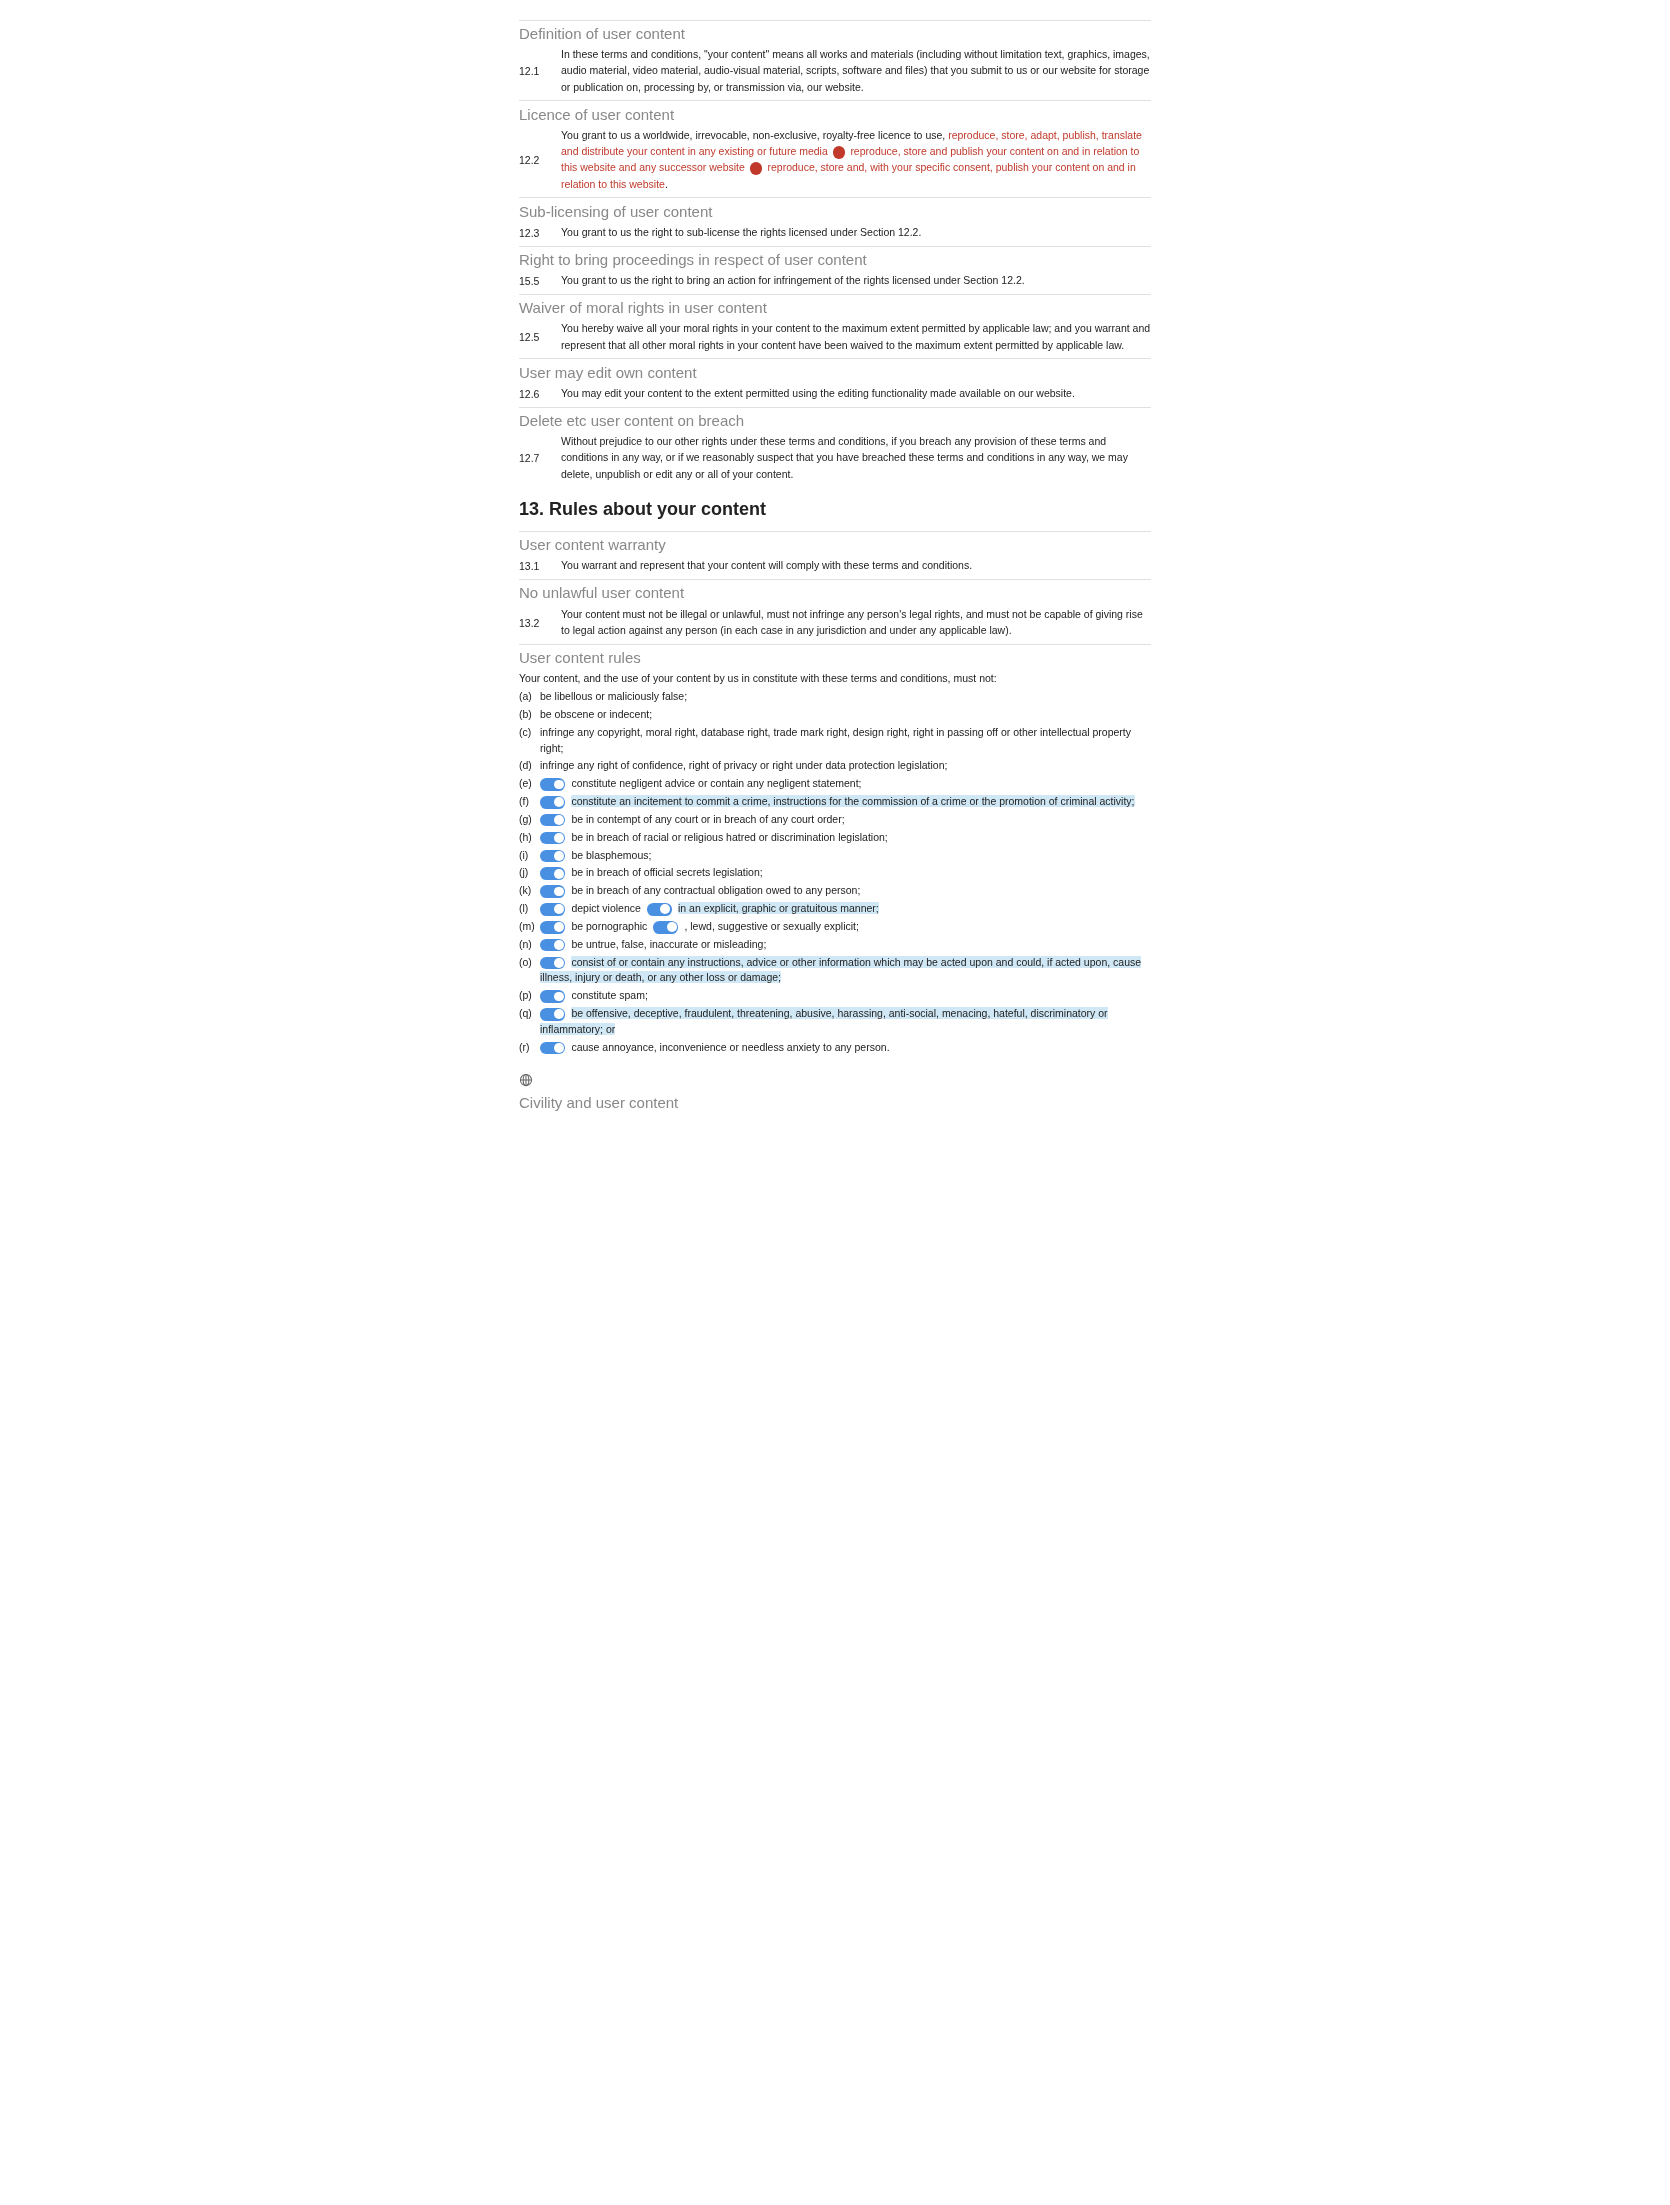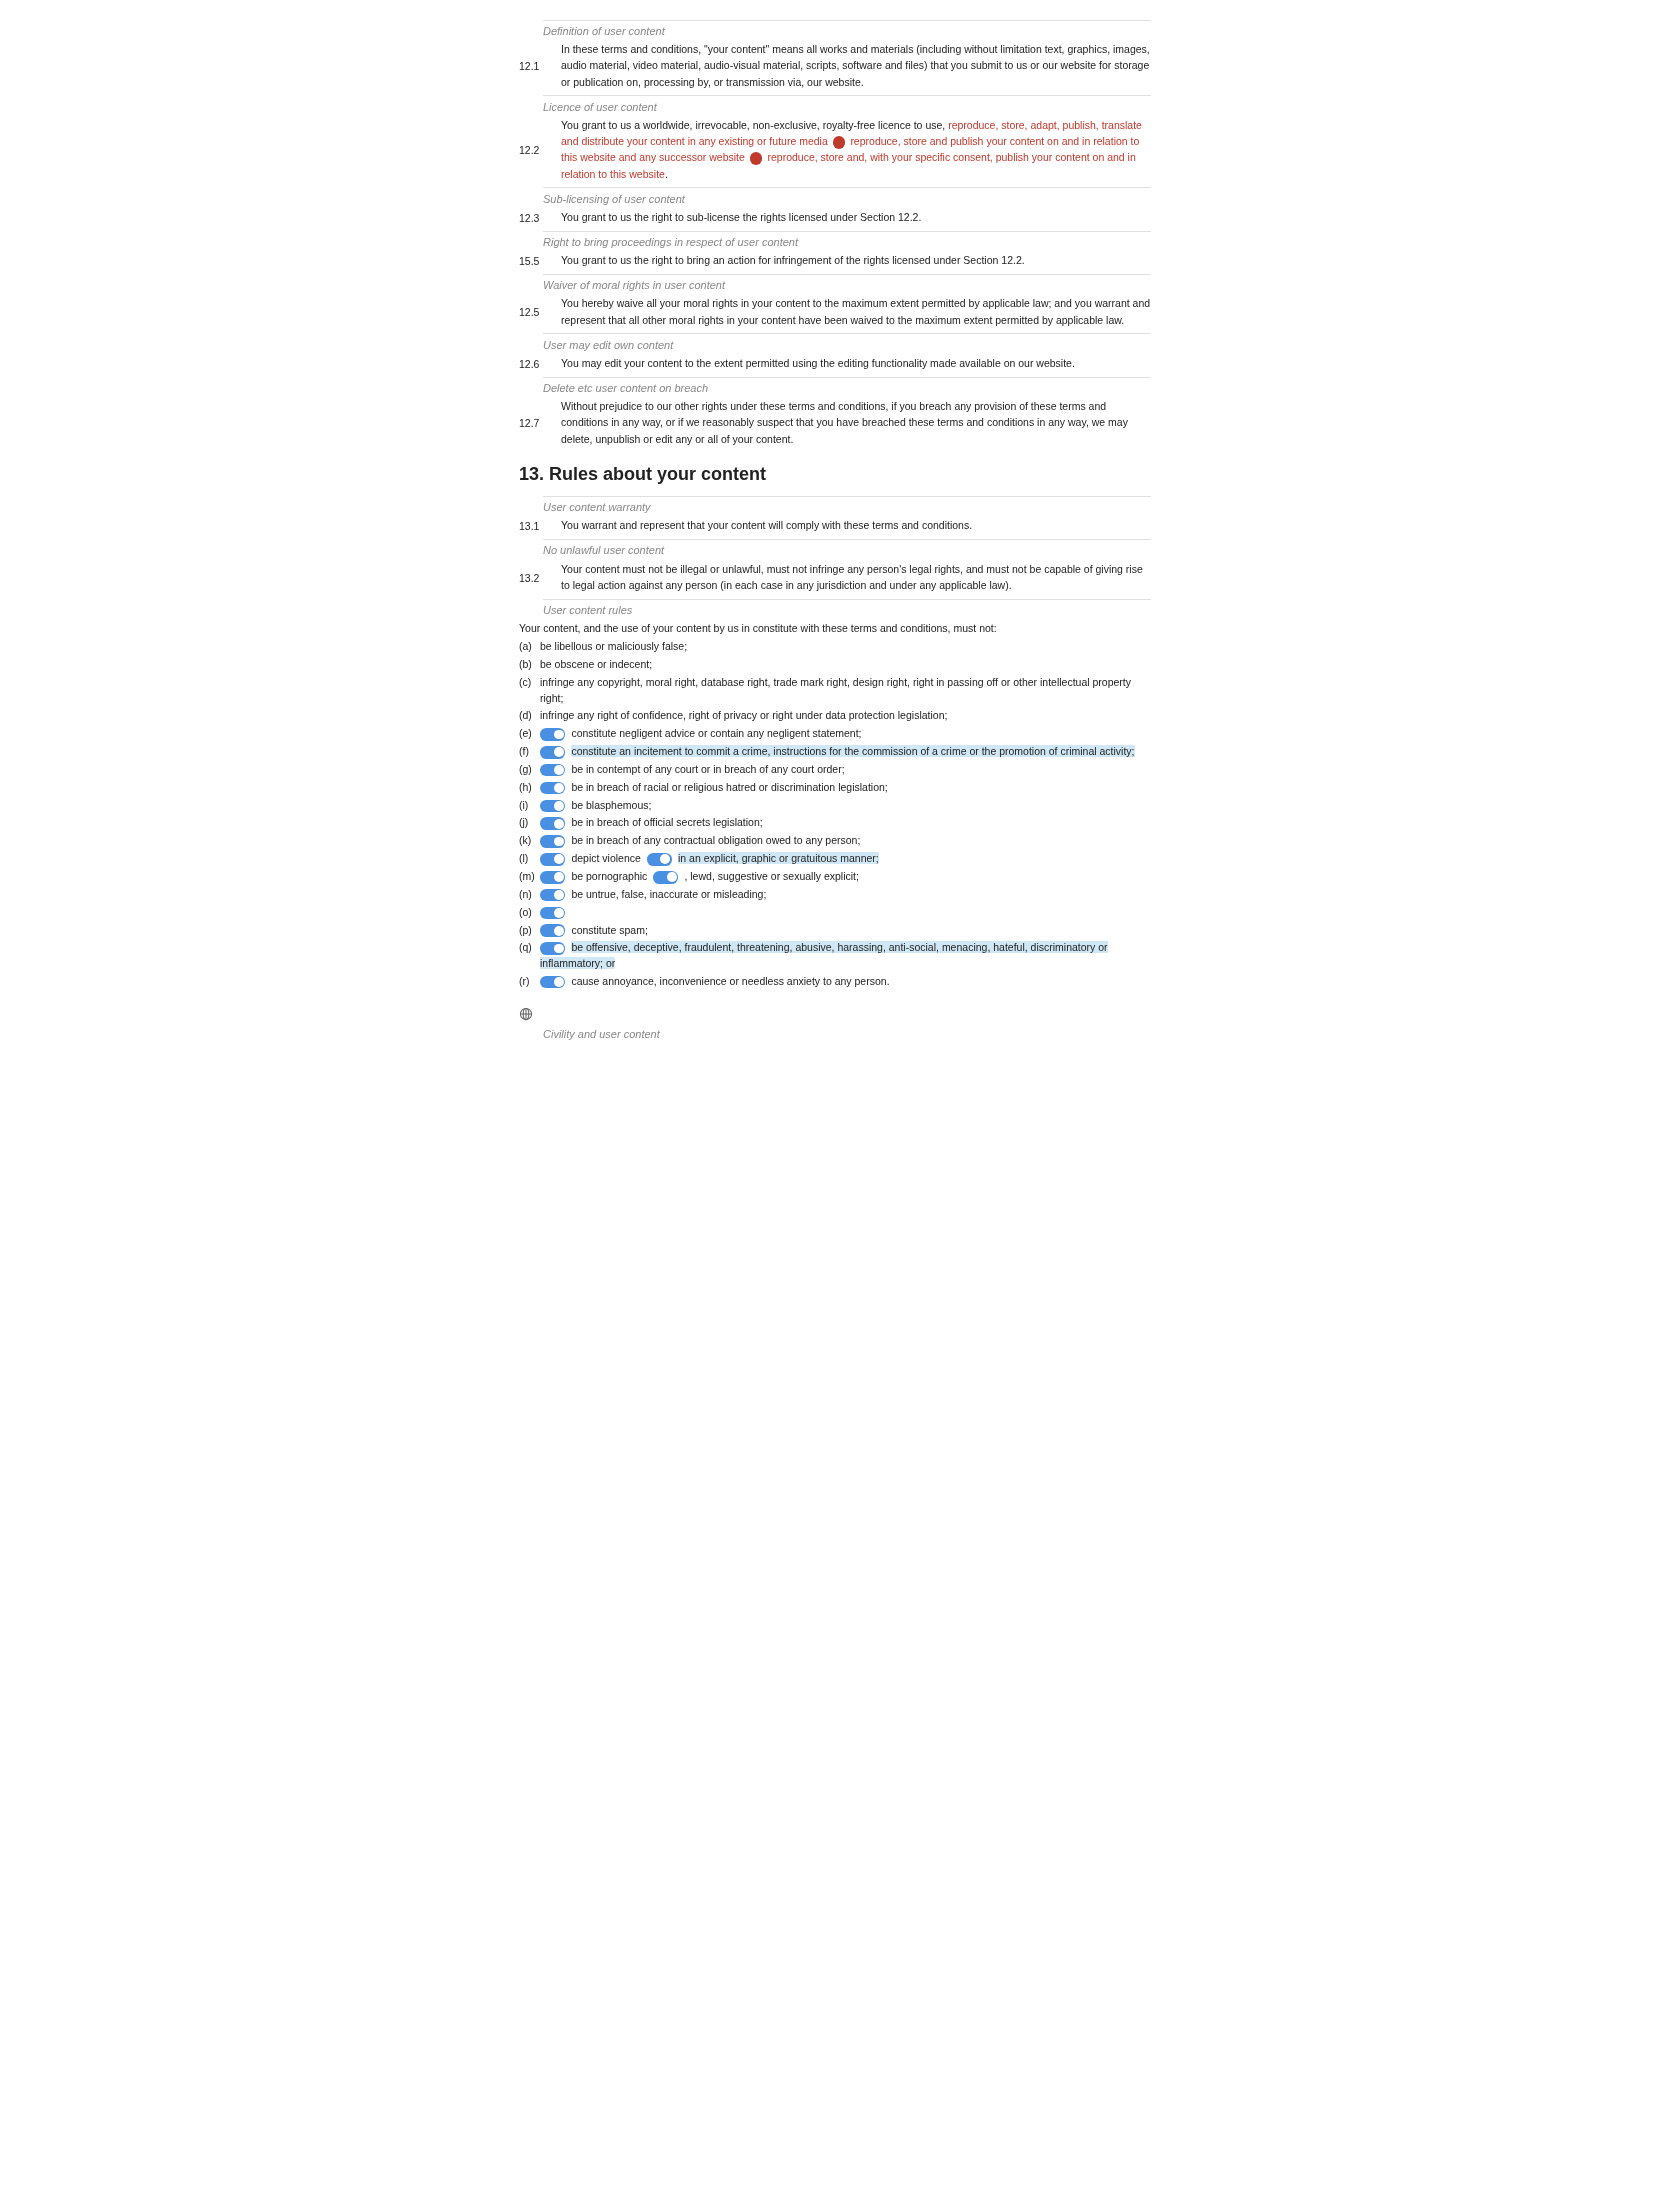--- a/index.html
+++ b/index.html
@@ -15,27 +15,25 @@
     .section-heading {
       font-size: 18px;
       font-weight: bold;
       margin: 17px 0 11.2px 0;
     }
     .clause-group {
       margin-bottom: 4.2px;
     }
     .section-label {
       color: #888;
-      font-style: italic;
-      font-size: 11px;
+      font-size: 15px;
       padding: 4.2px 0 1.4px 0;
       border-top: 0.7px solid #e0e0e0;
       margin-top: 5.6px;
       display: block;
-      margin-left: 24px;
     }
     .clause-row {
       display: flex;
       flex-direction: row;
       margin: 2.8px 0 4.2px 0;
       align-items: center;
     }
     .clause-num {
       min-width: 42px;
       font-weight: normal;
@@ -289,20 +287,21 @@
           <span class="sub-text">
             <span class="toggle toggle-blue"></span>
             be untrue, false, inaccurate or misleading;
           </span>
         </li>
 
         <li>
           <span class="sub-label">(o)</span>
           <span class="sub-text">
             <span class="toggle toggle-blue"></span>
+            <span class="highlighted-text">consist of or contain any instructions, advice or other information which may be acted upon and could, if acted upon, cause illness, injury or death, or any other loss or damage;</span>
           </span>
         </li>
 
         <li>
           <span class="sub-label">(p)</span>
           <span class="sub-text">
             <span class="toggle toggle-blue"></span>
             constitute spam;
           </span>
         </li>

